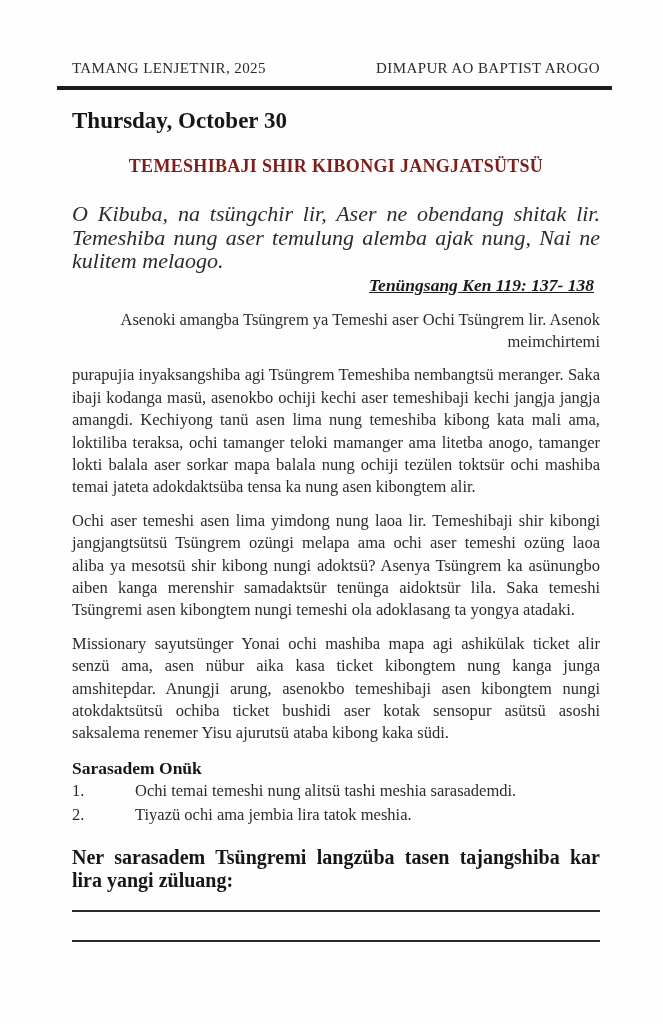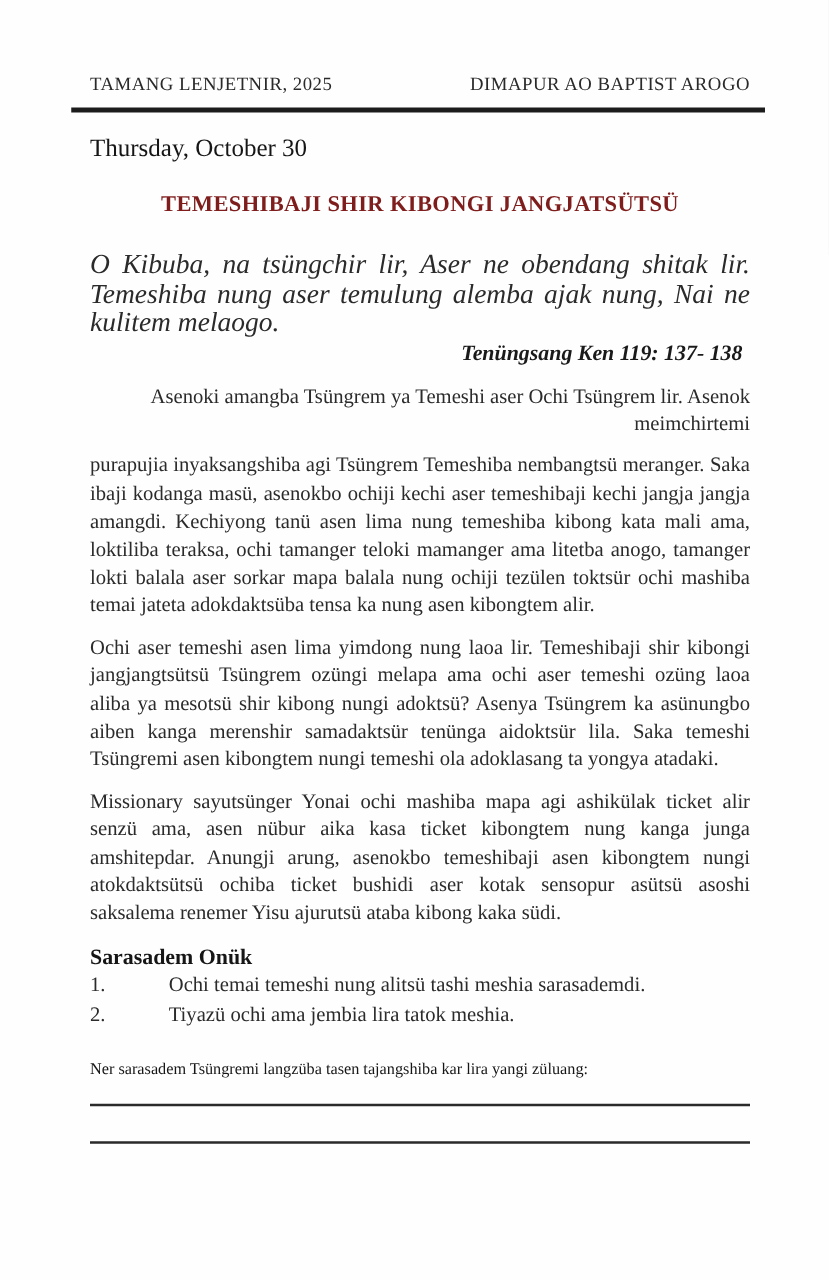--- a/index.html
+++ b/index.html
@@ -31,22 +31,22 @@
   }
   .header-rule {
     height: 4px;
     background: #1c1c1c;
     margin-top: 9px;
     margin-left: -15px;
     margin-right: -12px;
   }
   .date-line {
     margin-top: 18px;
-    font-weight: normal;
-    font-size: 20px;
+    font-weight: bold;
+    font-size: 23px;
     color: #161616;
   }
   .devotion-title {
     margin-top: 22px;
     text-align: center;
     font-weight: bold;
     font-size: 18px;
     letter-spacing: 0.3px;
     color: #7f1d1d;
   }
@@ -59,20 +59,21 @@
     color: #2b2b2b;
   }
   .scripture-reference {
     font-style: italic;
     font-weight: bold;
     font-size: 17.5px;
     line-height: 24px;
     text-align: right;
     padding-right: 6px;
     color: #1a1a1a;
+    text-decoration: underline;
   }
   .body-paragraph {
     margin: 0;
     margin-top: 11px;
     font-size: 16.5px;
     line-height: 22.4px;
     text-align: justify;
     color: #2b2b2b;
   }
   .body-paragraph.first {
@@ -91,22 +92,22 @@
     display: flex;
     font-size: 16.5px;
     line-height: 24px;
     color: #2b2b2b;
   }
   .list-number { width: 63px; flex: 0 0 63px; }
   .list-text { flex: 1; }
   .prompt-text {
     margin: 0;
     margin-top: 19px;
-    font-weight: normal;
-    font-size: 13px;
+    font-weight: bold;
+    font-size: 20px;
     line-height: 23.5px;
     text-align: justify;
     color: #161616;
   }
   .writing-line {
     height: 0;
     border-top: 2.5px solid #2a2a2a;
   }
   .writing-line.one { margin-top: 17px; }
   .writing-line.two { margin-top: 28px; }

